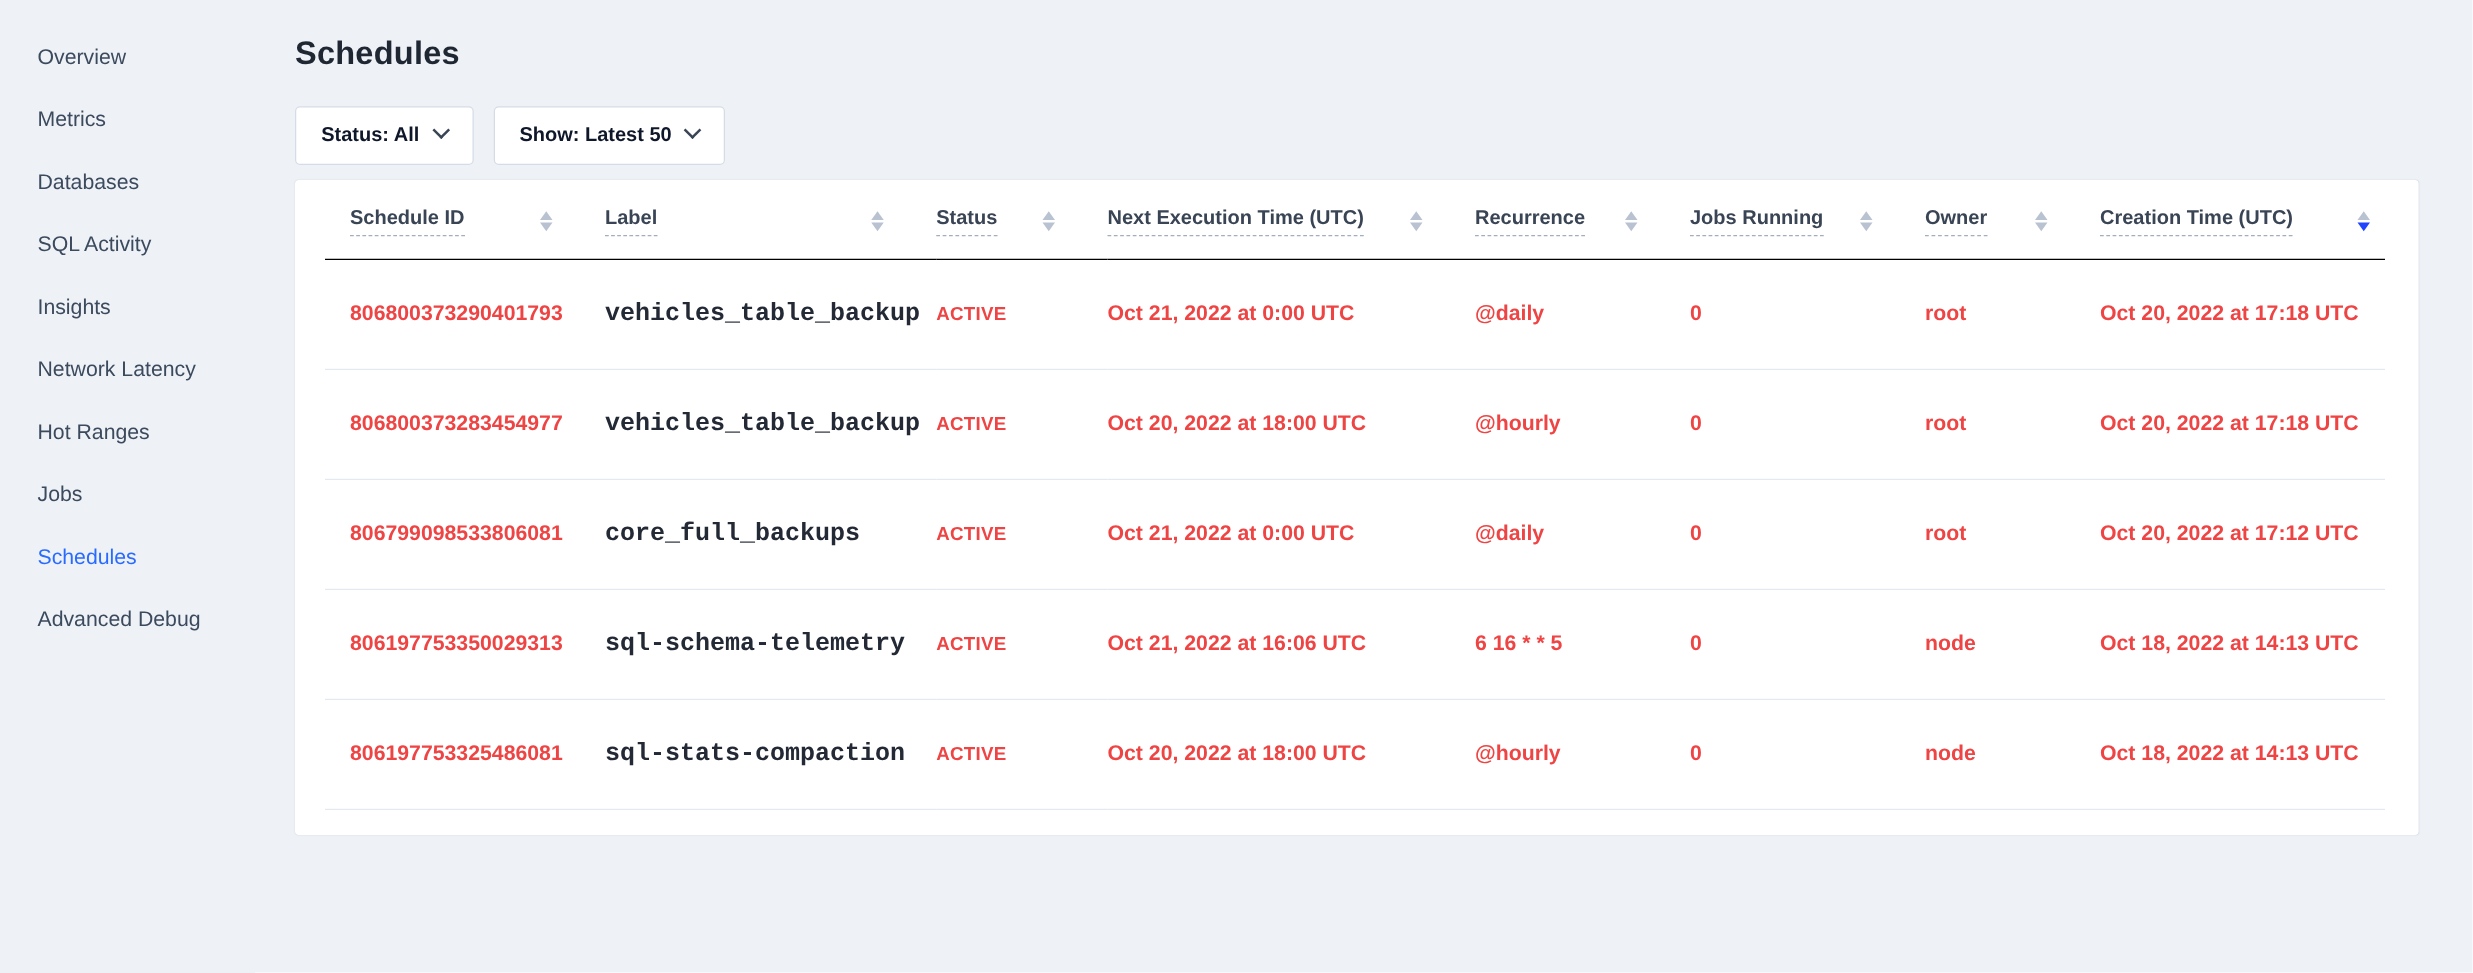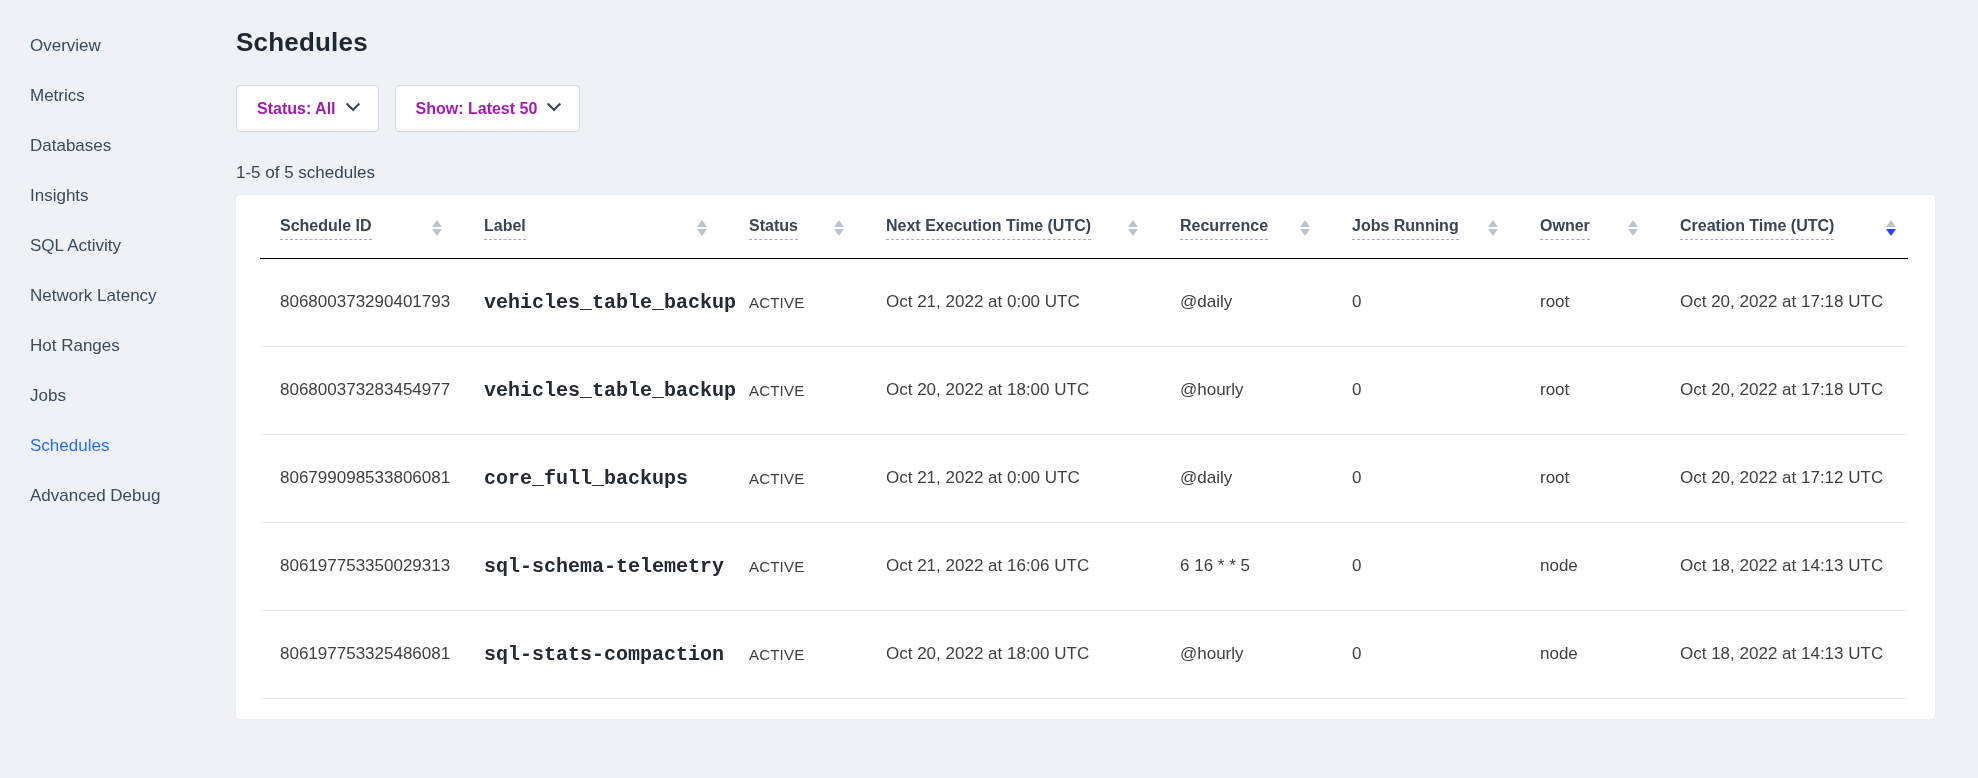--- a/index.html
+++ b/index.html
@@ -25,21 +25,21 @@
   .main { margin-left:0; width:1699px; padding-top:27px; }
   .page-title {
     font-size:26px; font-weight:700; color:#1f2733; line-height:30px;
     letter-spacing:0.2px;
   }
 
   .filters { margin-top:28px; display:flex; gap:16px; }
   .dropdown {
     height:47px; background:#ffffff; border:1px solid #d6dce6; border-radius:4px;
     display:inline-flex; align-items:center; gap:12px; padding:0 20px;
-    font-size:16px; font-weight:700; color:#a21caf; cursor:pointer;
+    font-size:16px; font-weight:700; color:#0f172a; cursor:pointer;
   }
   .chevron {
     width:10px; height:10px; border-right:2.5px solid #394455; border-bottom:2.5px solid #394455;
     transform:rotate(45deg) translate(-2px,-2px); margin-top:-4px;
   }
 
   .count { margin-top:31px; font-size:17px; color:#394455; line-height:20px; }
 
   
   .card {
@@ -68,41 +68,41 @@
     border-bottom:7px solid #b9c2d1;
   }
   .tri-down {
     width:0; height:0; border-left:5px solid transparent; border-right:5px solid transparent;
     border-top:7px solid #b9c2d1; margin-top:2px;
   }
   th.sort-desc .tri-down { border-top-color:#2145ff; }
 
   tbody td {
     height:88px; vertical-align:middle; border-bottom:1px solid #e4e9f0;
-    font-size:17px; color:#404040; white-space:nowrap; overflow:hidden;
+    font-size:17px; color:#ef4444; white-space:nowrap; overflow:hidden;font-weight:bold;
   }
   td.first { padding-left:20px; }
   td.mono {
     font-family:"Liberation Mono","DejaVu Sans Mono",monospace;
     font-weight:700; font-size:20px; color:#242a35; letter-spacing:0;
   }
   td.status { font-size:15px; letter-spacing:0.2px;margin-left:16px; }
 </style>
 </head>
 <body>
 
 <div class="layout">
 
   <nav class="sidebar">
     <ul>
       <li>Overview</li>
       <li>Metrics</li>
       <li>Databases</li>
+      <li>SQL Activity</li>
       <li>Insights</li>
-      <li>SQL Activity</li>
       <li>Network Latency</li>
       <li>Hot Ranges</li>
       <li>Jobs</li>
       <li class="active">Schedules</li>
       <li>Advanced Debug</li>
     </ul>
   </nav>
 
   <main class="main">
 
@@ -112,21 +112,20 @@
       <div class="dropdown">
         <span>Status: All</span>
         <span class="chevron"></span>
       </div>
       <div class="dropdown">
         <span>Show: Latest 50</span>
         <span class="chevron"></span>
       </div>
     </div>
 
-    <div class="count">1-5 of 5 schedules</div>
 
     <div class="card">
       <table>
         <colgroup>
           <col class="c1">
             <col class="c2">
             <col class="c3">
             <col class="c4">
           <col class="c5">
             <col class="c6">

